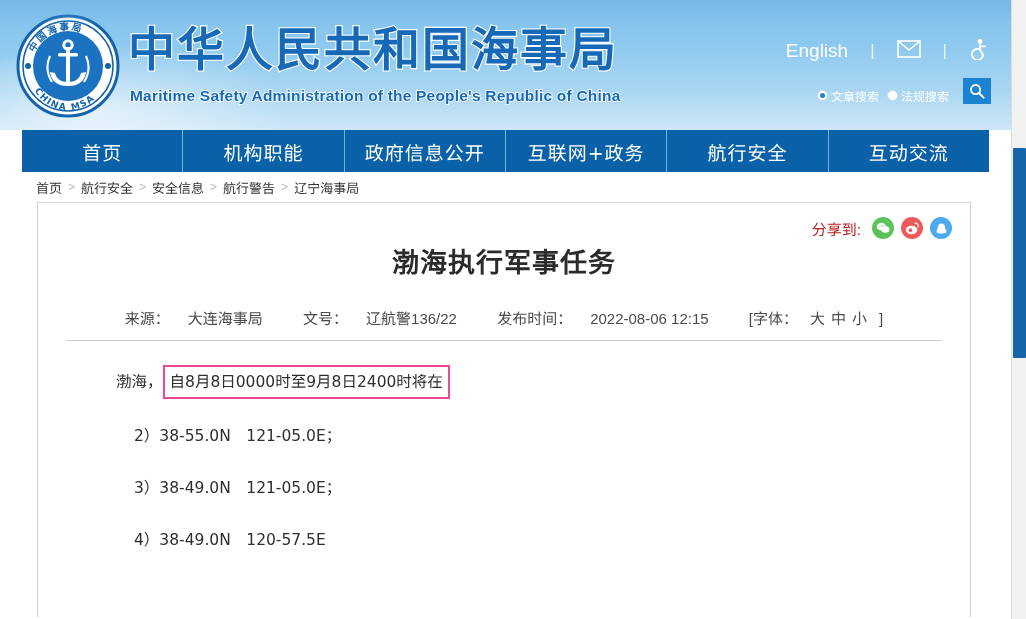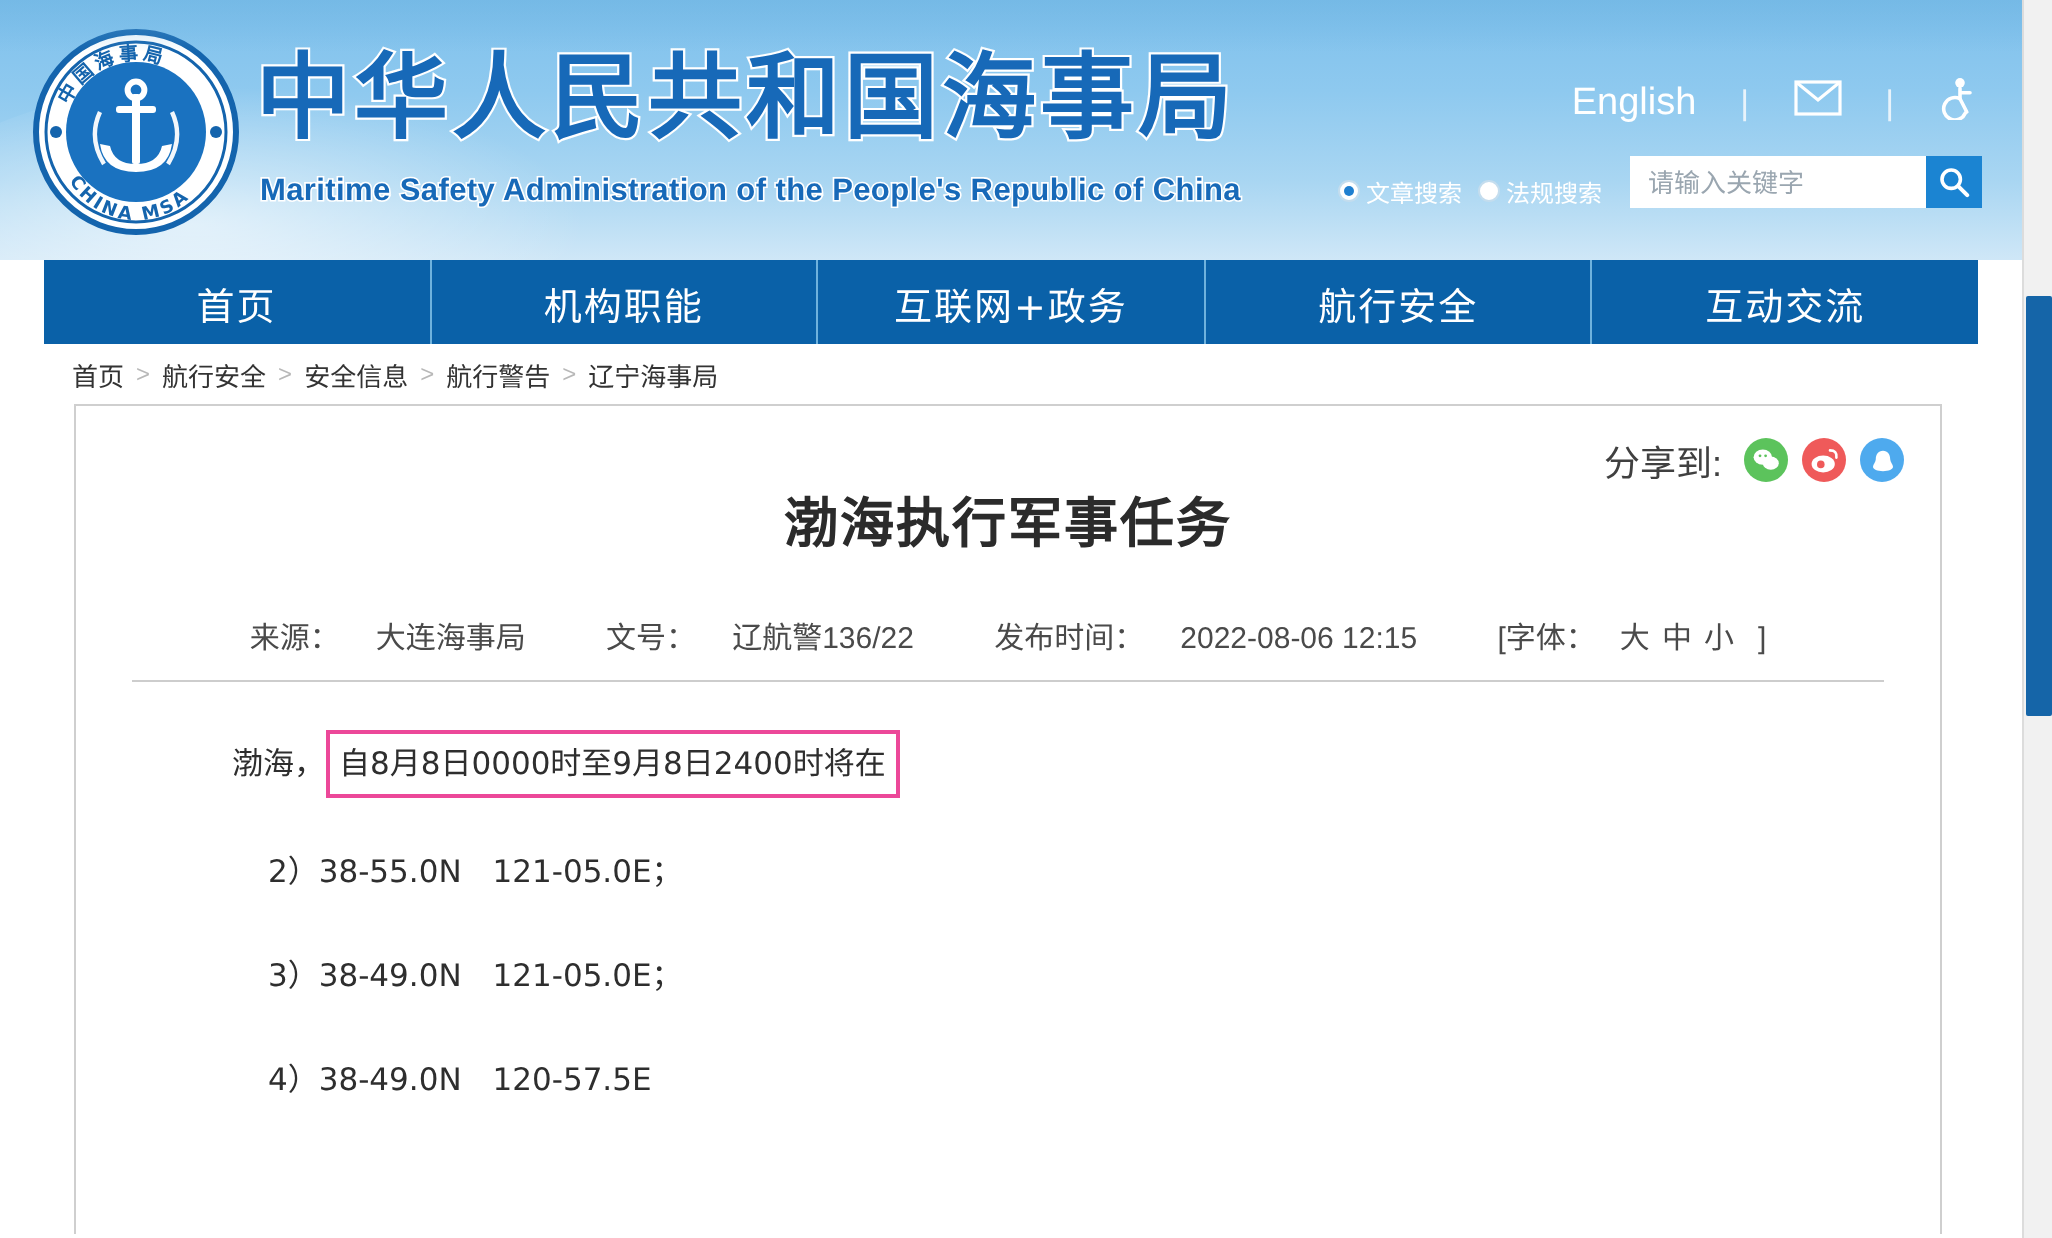--- a/index.html
+++ b/index.html
@@ -121,21 +121,21 @@
   .card{
     position:relative; margin:0 0 0 37px; width:934px;
     min-height:400px; background:#ffffff;
     border:1px solid #cfcfcf; border-bottom:none;
     padding:14px 0 0 0;
   }
   .share{
     position:absolute; right:18px; top:14px;
     display:flex; align-items:center; gap:7px;
   }
-  .share-label{ font-size:18px; color:#404040; margin-right:4px; }
+  .share-label{ font-size:15px; color:#b91c1c; margin-right:4px; }
   .share-ico{
     width:22px; height:22px; border-radius:50%;
     display:flex; align-items:center; justify-content:center; cursor:pointer;
   }
 
   .art-title{
     text-align:center; font-size:27px; font-weight:bold; color:#2b2b2b;
     padding:28px 120px 0 120px; line-height:36px; letter-spacing:1px;
     font-family:"DejaVu Sans","Liberation Sans",sans-serif;
   }
@@ -239,34 +239,34 @@
       <div class="search-row">
         <label class="radio-opt">
           <span class="radio-dot on"></span>
           <span>文章搜索</span>
         </label>
         <label class="radio-opt">
           <span class="radio-dot"></span>
           <span>法规搜索</span>
         </label>
         <div class="search-box">
-          <input class="search-input" type="text" placeholder="请输入关键字" style="">
           <button class="search-btn">
             <svg width="16" height="16" viewBox="0 0 16 16" aria-hidden="true">
               <circle cx="6.6" cy="6.6" r="4.6" fill="none" stroke="#ffffff" stroke-width="1.8"></circle>
               <path d="M10.2 10.2 L14.6 14.6" stroke="#ffffff" stroke-width="2" stroke-linecap="round"></path>
             </svg>
           </button>
         </div>
       </div>
     </div>
 
     <div class="nav">
       <div class="nav-item">首页</div>
       <div class="nav-item">机构职能</div>
+      <div class="nav-item">政府信息公开</div>
       <div class="nav-item">互联网+政务</div>
       <div class="nav-item">航行安全</div>
       <div class="nav-item">互动交流</div>
     </div>
 
     <div class="crumbs">
       <span class="crumb">首页</span>
       <span class="arrow">&gt;</span>
       <span class="crumb">航行安全</span>
       <span class="arrow">&gt;</span>

